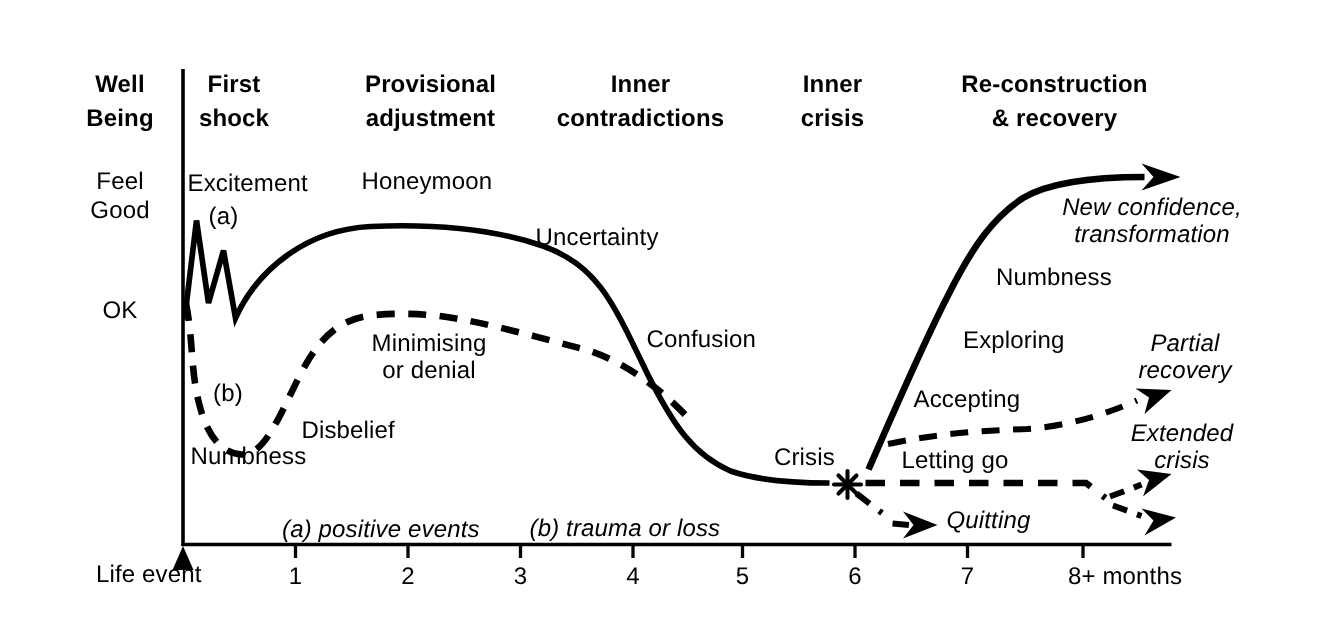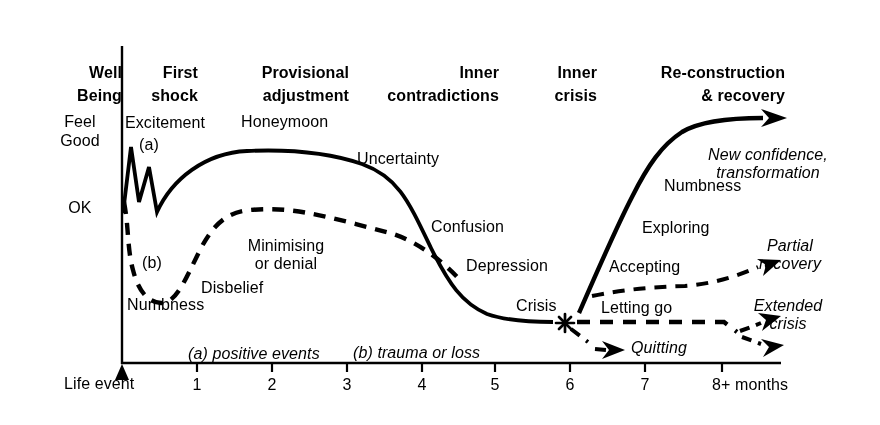--- a/index.html
+++ b/index.html
@@ -5,24 +5,24 @@
   html,body{margin:0;padding:0;background:#fff;}
   #stage{
     position:relative;width:880px;height:425px;background:#fff;overflow:hidden;
     font-family:"Liberation Sans",sans-serif;color:#000;
   }
   #curves{position:absolute;left:0;top:0;width:880px;height:425px;}
   .lbl{
     position:absolute;font-size:16px;line-height:1.2;color:#000;
     white-space:pre-line;letter-spacing:.1px;
   }
-  .hdr{font-weight:bold;text-align:right;line-height:1.42;margin-top:16px;}
+  .hdr{font-weight:bold;text-align:center;line-height:1.42;}
   .ctr{text-align:center;}
   .it{font-style:italic;}
-  .tight{line-height:1.12;margin-top:16px;}
+  .tight{line-height:1.12;}
   .tick{width:30px;text-align:center;}
 </style>
 </head>
 <body>
 
 <div id="stage">
 
   <svg id="curves" viewBox="0 0 880 425" xmlns="http://www.w3.org/2000/svg">
 
     <line x1="122" y1="46" x2="122" y2="364" stroke="#000" stroke-width="2.4"></line>
@@ -96,21 +96,20 @@
 
   <div class="lbl ctr" style="left:38px;top:198px;width:84px">OK</div>
   <div class="lbl ctr" style="left:38px;top:112px;width:84px">Feel
 Good</div>
 
   <div class="lbl" style="left:125px;top:113px">Excitement</div>
   <div class="lbl" style="left:139px;top:135px">(a)</div>
   <div class="lbl" style="left:241px;top:112px">Honeymoon</div>
   <div class="lbl" style="left:357px;top:149px">Uncertainty</div>
   <div class="lbl" style="left:431px;top:217px">Confusion</div>
-  <div class="lbl" style="left:466px;top:256px">Depression</div>
   <div class="lbl" style="left:516px;top:296px">Crisis</div>
   <div class="lbl" style="left:664px;top:176px">Numbness</div>
   <div class="lbl" style="left:642px;top:218px">Exploring</div>
   <div class="lbl" style="left:609px;top:257px">Accepting</div>
   <div class="lbl" style="left:601px;top:298px">Letting go</div>
   <div class="lbl it ctr tight" style="left:696px;top:130px;width:144px">New confidence,
 transformation</div>
 
   <div class="lbl" style="left:142px;top:253px">(b)</div>
   <div class="lbl" style="left:127px;top:295px">Numbness</div>

